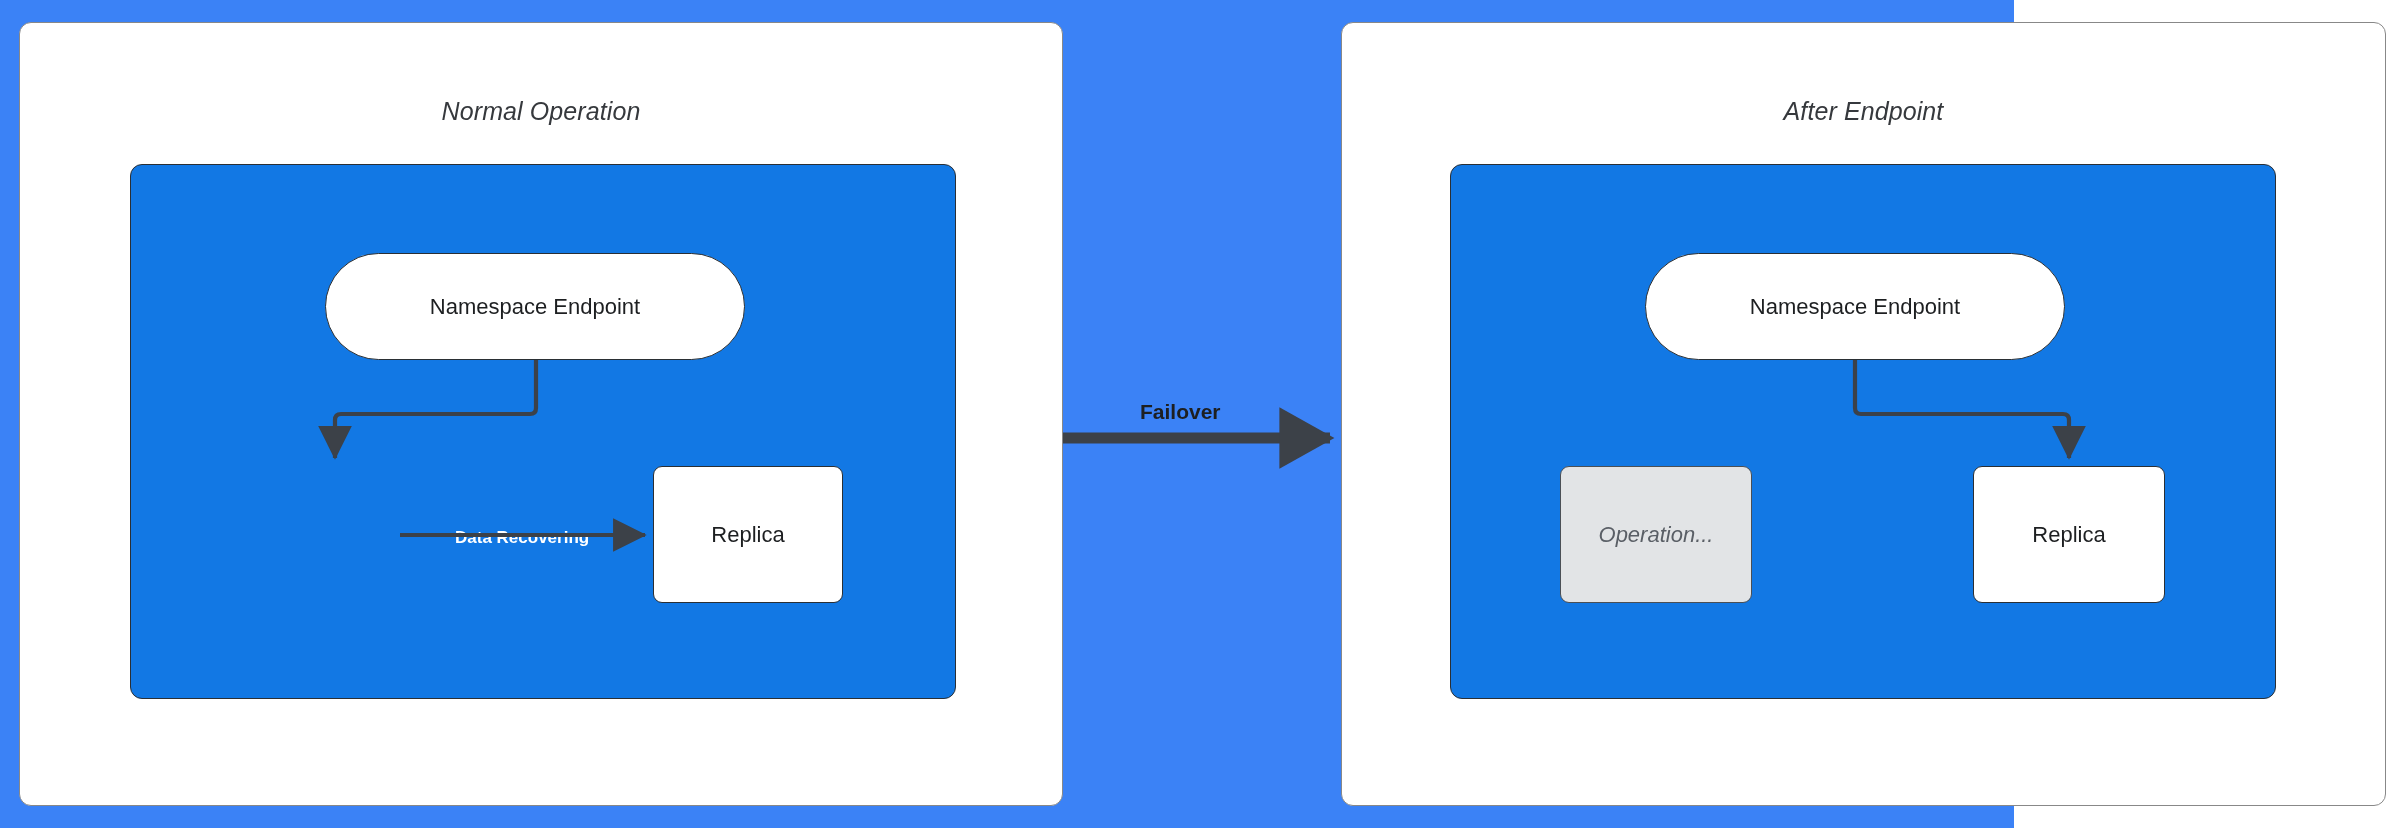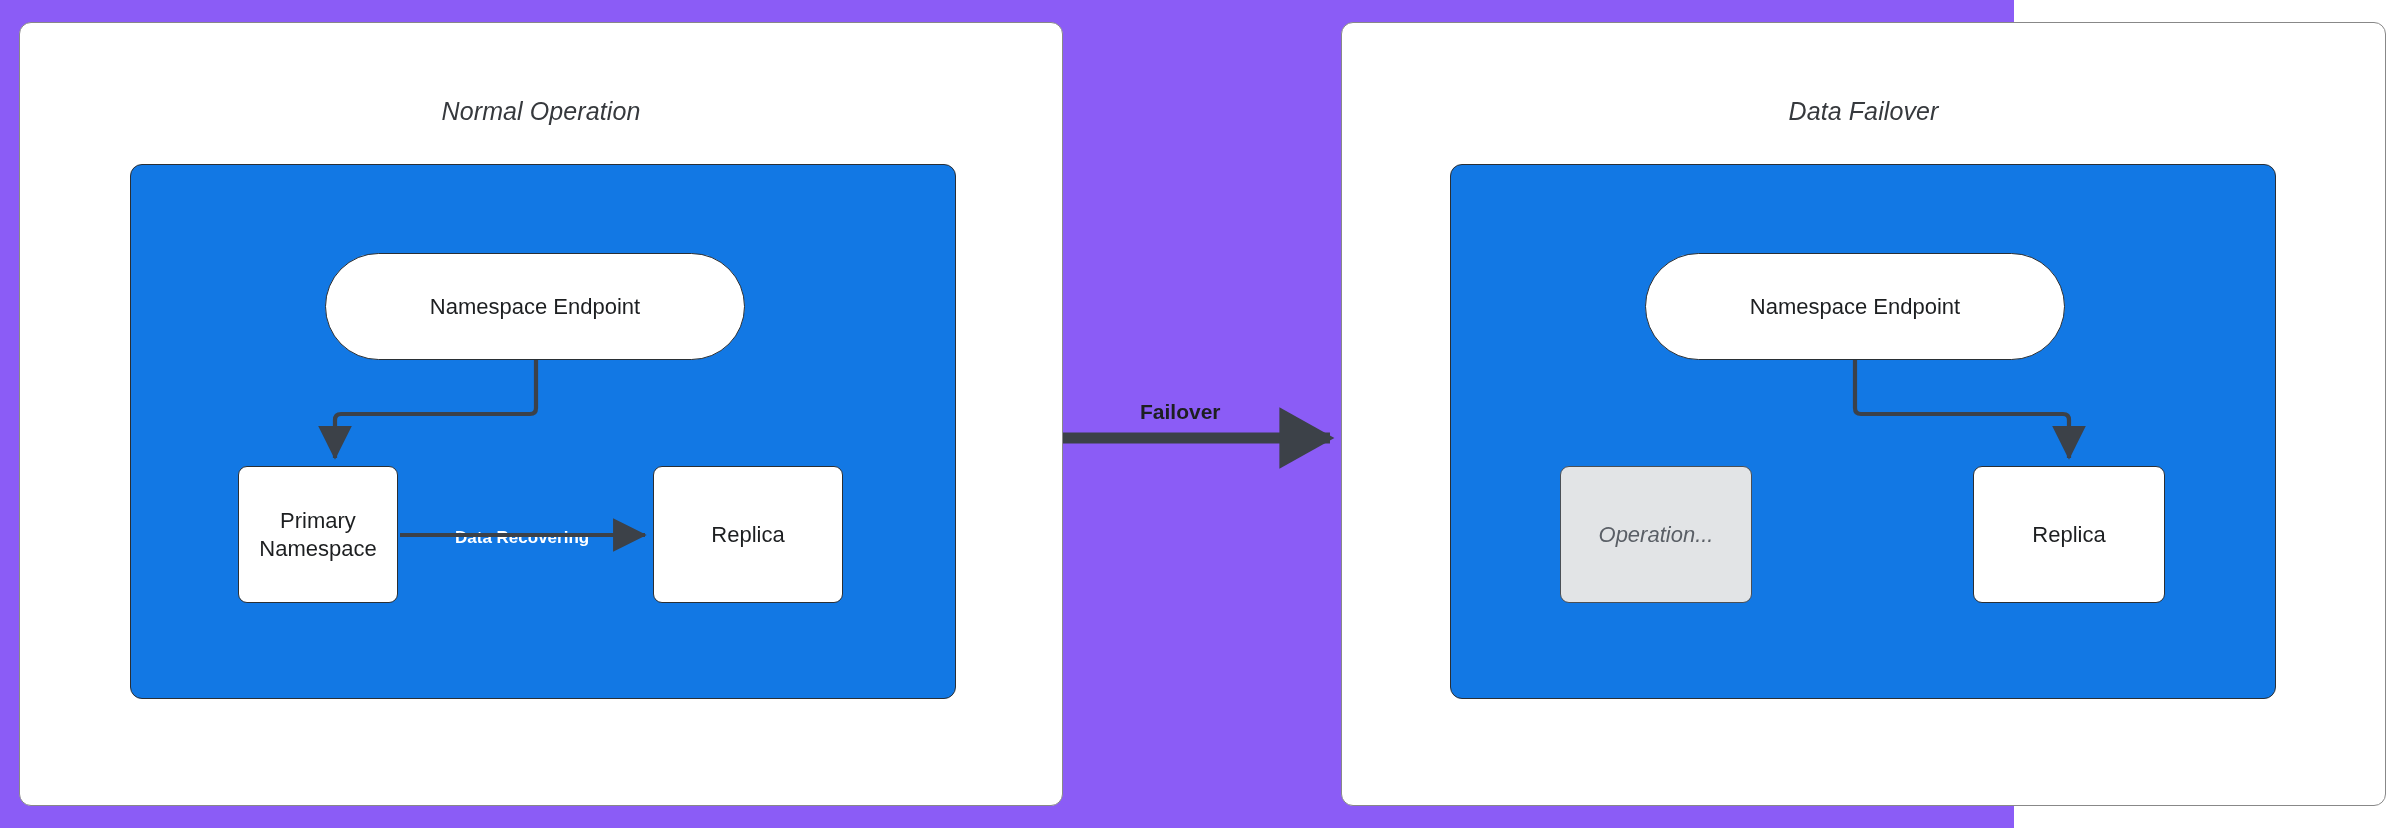--- a/index.html
+++ b/index.html
@@ -10,21 +10,21 @@
   body {
     width: 2407px;
     height: 828px;
     font-family: "Liberation Sans", sans-serif;
     overflow: hidden;
   }
   .canvas {
     position: relative;
     width: 2014px;
     height: 828px;
-    background: #8b5cf6;
+    background: #3b82f6;
   }
 
   
   .panel {
     position: absolute;
     background: #ffffff;
     border: 1.6px solid #888888;
     border-radius: 12px;
     box-sizing: border-box;
   }
@@ -123,35 +123,29 @@
   <div class="panel" id="panel-normal">
     <div class="panel-title">Normal Operation</div>
   </div>
 
   <div class="blue-box" id="blue-normal"></div>
 
   <div class="node pill" id="node-endpoint-left">
     <span>Namespace Endpoint</span>
   </div>
 
-  <div class="node rect" id="node-primary-left">
-    <span>
-      <span>Primary</span><br>
-      <span>Namespace</span>
-    </span>
-  </div>
 
   <div class="node rect" id="node-replica-left">
     <span>Replica</span>
   </div>
 
   <div class="edge-label" id="label-data-replication">Data Recovering</div>
 
   <div class="panel" id="panel-failover">
-    <div class="panel-title">Data Failover</div>
+    <div class="panel-title">After Endpoint</div>
   </div>
 
   <div class="blue-box" id="blue-failover"></div>
 
   <div class="node pill" id="node-endpoint-right">
     <span>Namespace Endpoint</span>
   </div>
 
   <div class="node rect ghost" id="node-recovering">
     <span>Operation...</span>

